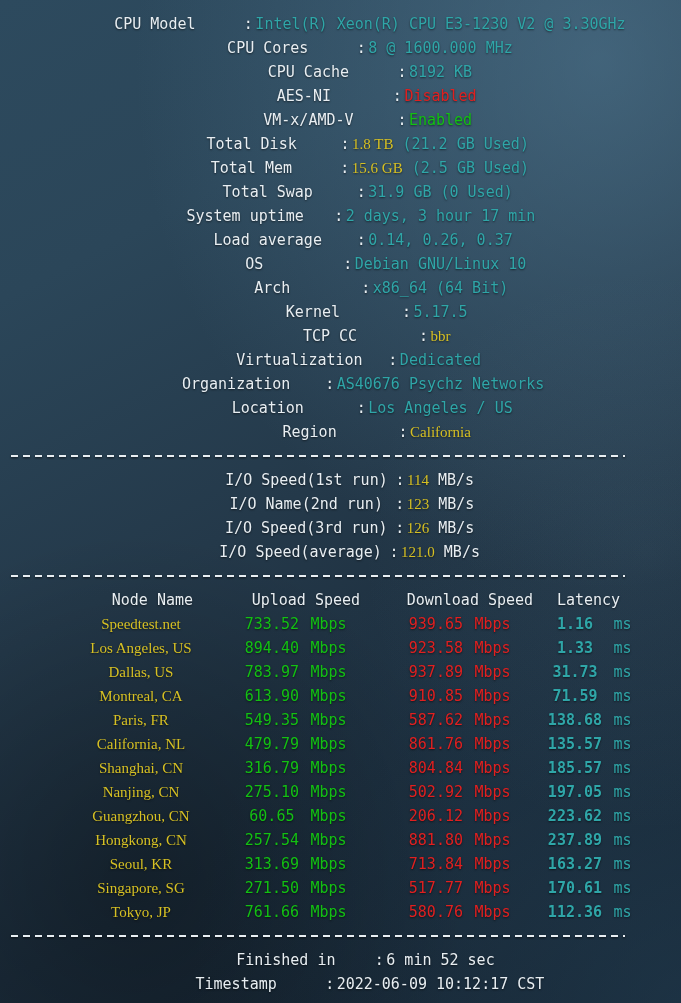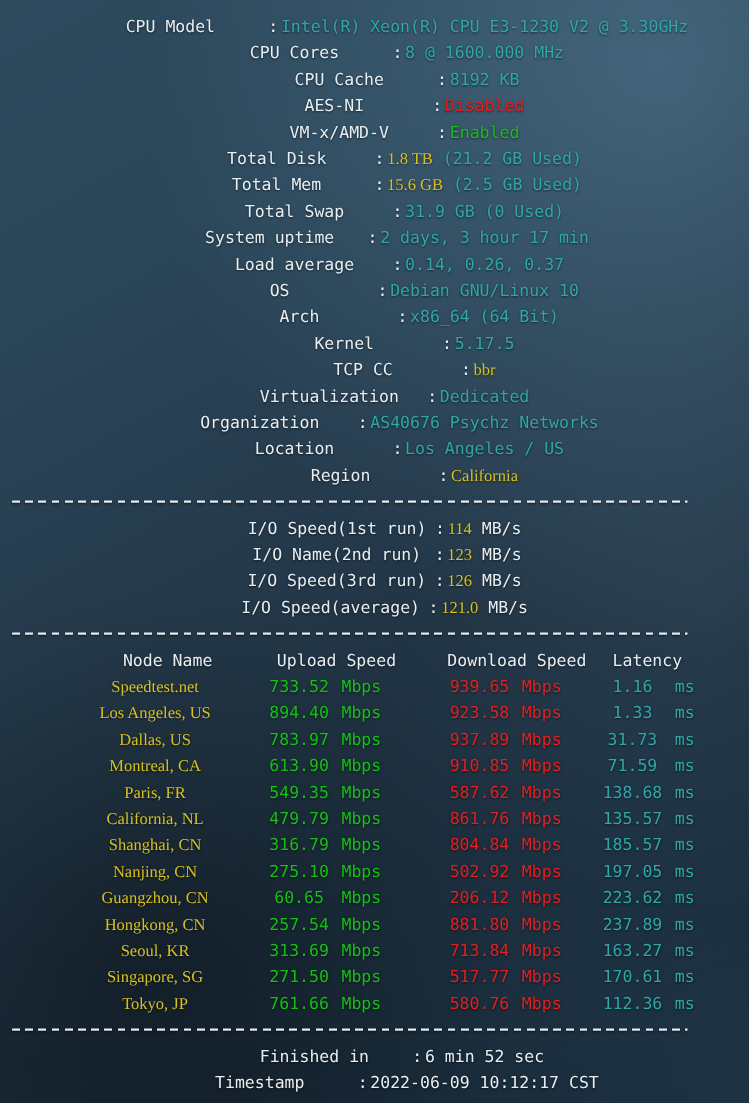--- a/index.html
+++ b/index.html
@@ -99,21 +99,21 @@
     white-space: pre;
     padding-left: 15px;
     text-shadow: 0 1px 2px rgba(0,0,0,0.55);
   }
   .trow .col-node { display: inline-block; width: 153px; }
   .trow .col-up   { display: inline-block; width: 154px; }
   .trow .col-down { display: inline-block; width: 174px; }
   .trow .col-lat  { display: inline-block; }
 
   .trow .num { display: inline-block; width: 68px; }
-  .trow .num-lat { display: inline-block; width: 68px; }
+  .trow .num-lat { display: inline-block; width: 68px; font-weight: bold; }
   .thead .col-node,
   .thead .col-up,
   .thead .col-down,
   .thead .col-lat { color: #e8eef2; }
 
   .spacer-6 { height: 6px; }
 </style>
 </head>
 <body>
 

